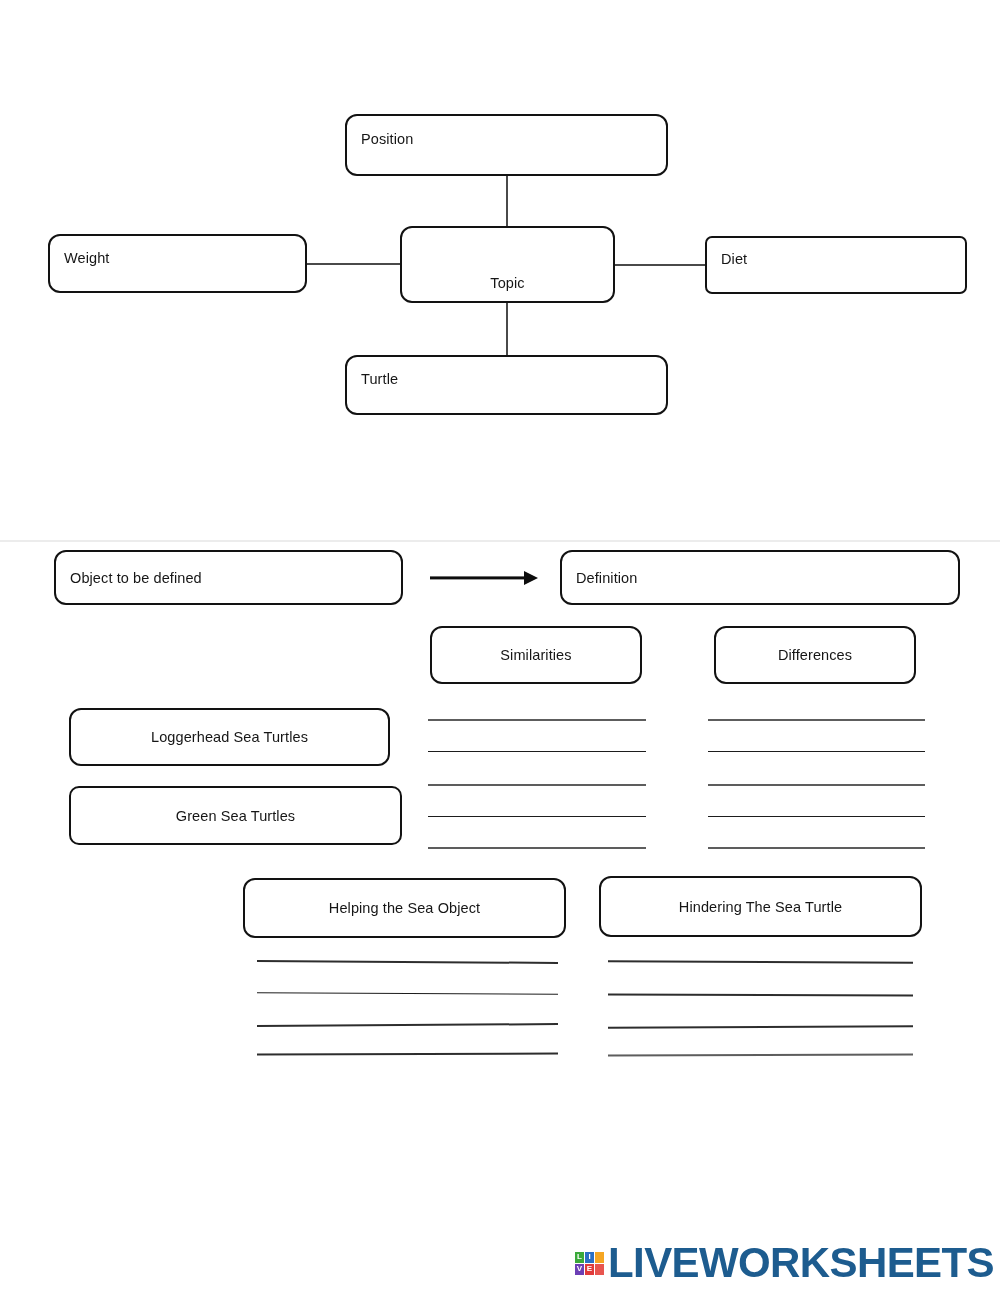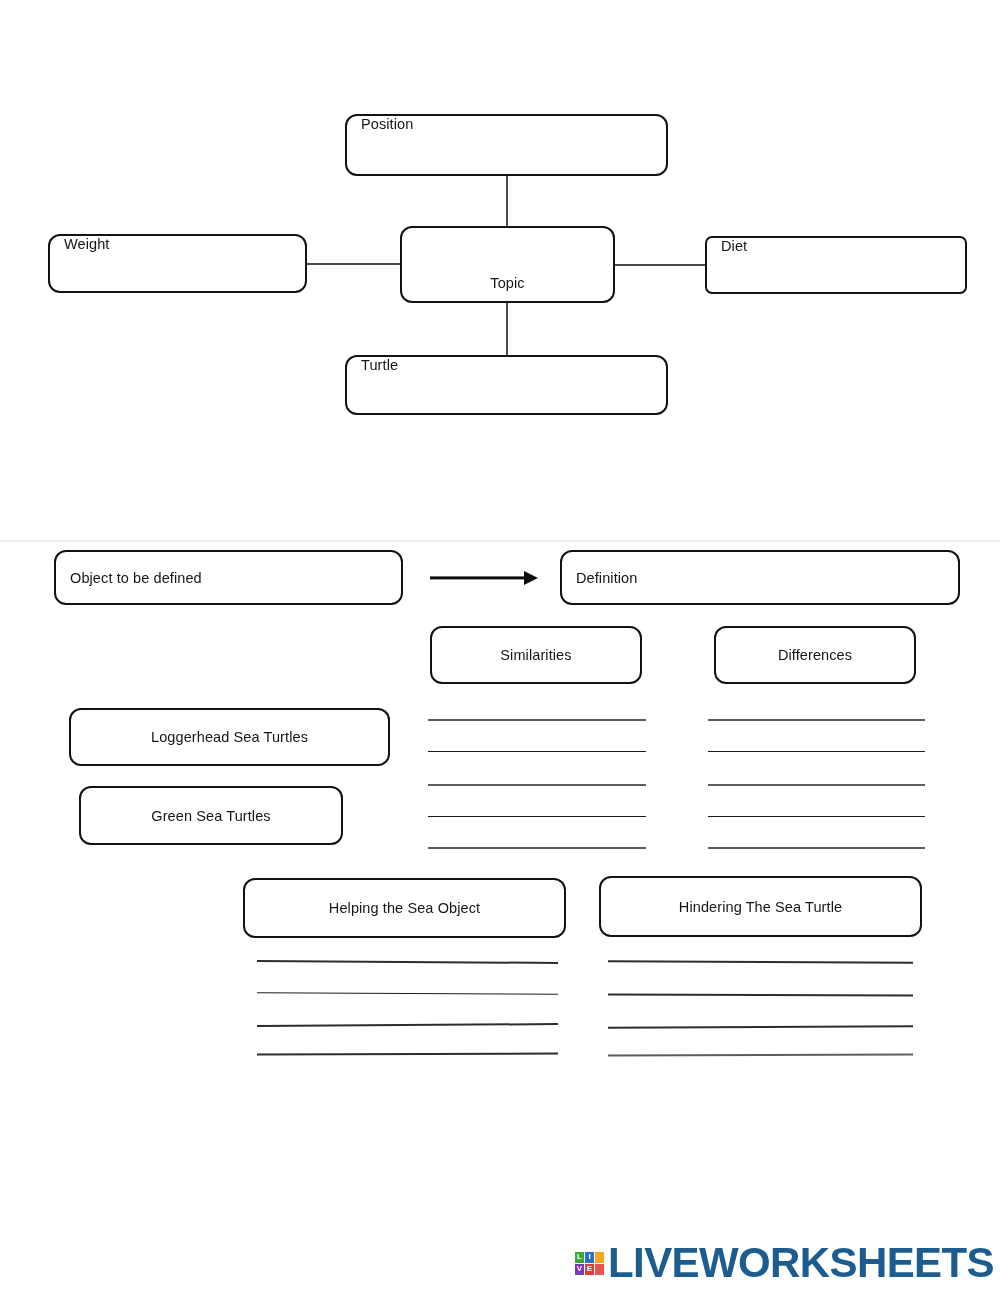--- a/index.html
+++ b/index.html
@@ -26,21 +26,21 @@
     border: 2.2px solid #121212;
     border-radius: 12px;
     background: #ffffff;
     display: flex;
     font-size: 14.5px;
     letter-spacing: .1px;
     color: #161616;
     z-index: 3;
   }
   .box.left-bottom {
-    align-items: flex-start;
+    align-items: center;
     justify-content: flex-start;
     padding: 0 0 12px 14px;
   }
   .box.center-bottom {
     align-items: flex-end;
     justify-content: center;
     padding: 0 0 10px 0;
   }
   .box.center-mid {
     align-items: center;
@@ -191,21 +191,21 @@
   </div>
 
   <div class="box center-mid" style="left:714px; top:626px; width:202px; height:58px;">
     <span>Differences</span>
   </div>
 
   <div class="box center-mid" style="left:69px; top:708px; width:321px; height:58px;">
     <span>Loggerhead Sea Turtles</span>
   </div>
 
-  <div class="box center-mid" style="left:79px; top:786px; width:264px; height:59px;">
+  <div class="box center-mid" style="left:69px; top:786px; width:333px; height:59px;border-radius:10px;">
     <span>Green Sea Turtles</span>
   </div>
 
   <div class="write-line gray" style="left:428px; top:719px; width:218px;"></div>
   <div class="write-line thin" style="left:428px; top:751px; width:218px;"></div>
   <div class="write-line gray" style="left:428px; top:784px; width:218px;"></div>
   <div class="write-line thin" style="left:428px; top:816px; width:218px;"></div>
   <div class="write-line gray" style="left:428px; top:847px; width:218px;"></div>
 
   <div class="write-line gray" style="left:708px; top:719px; width:217px;"></div>

